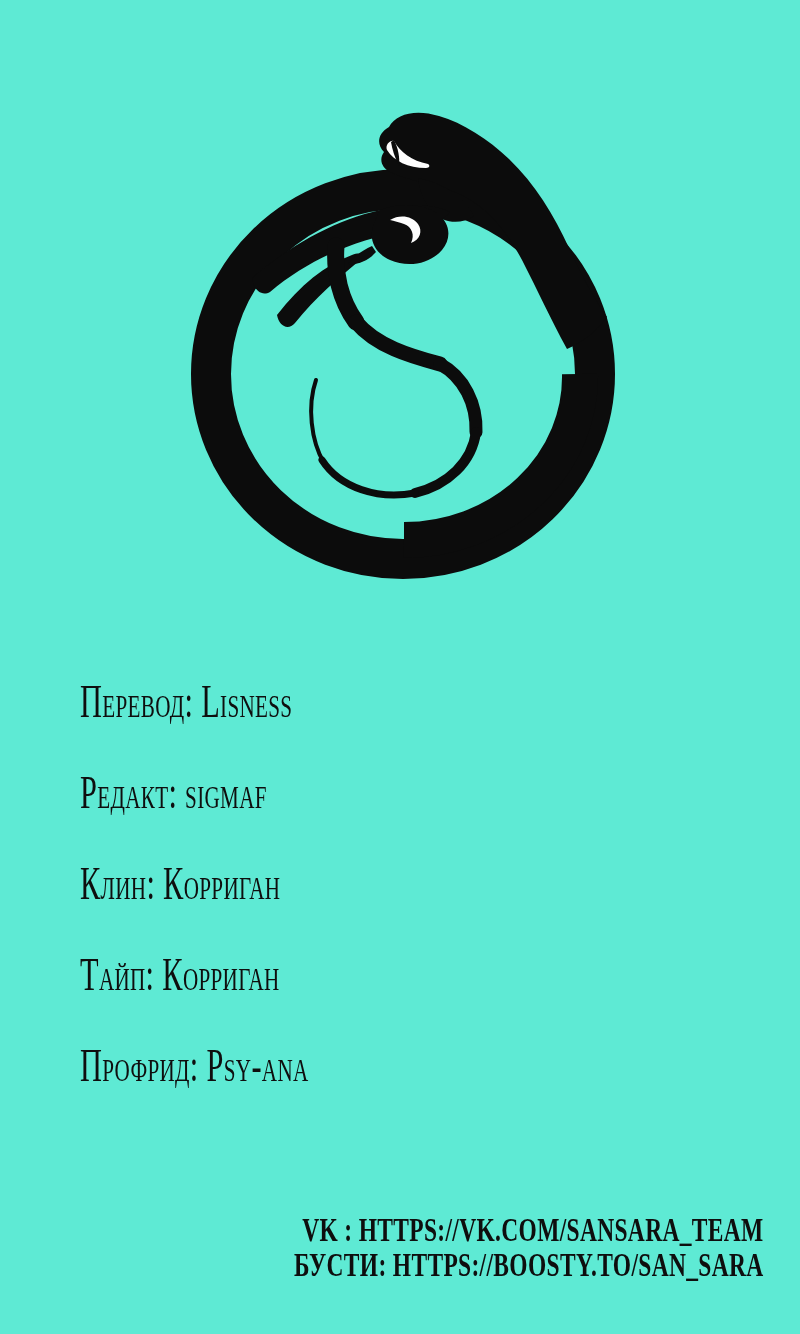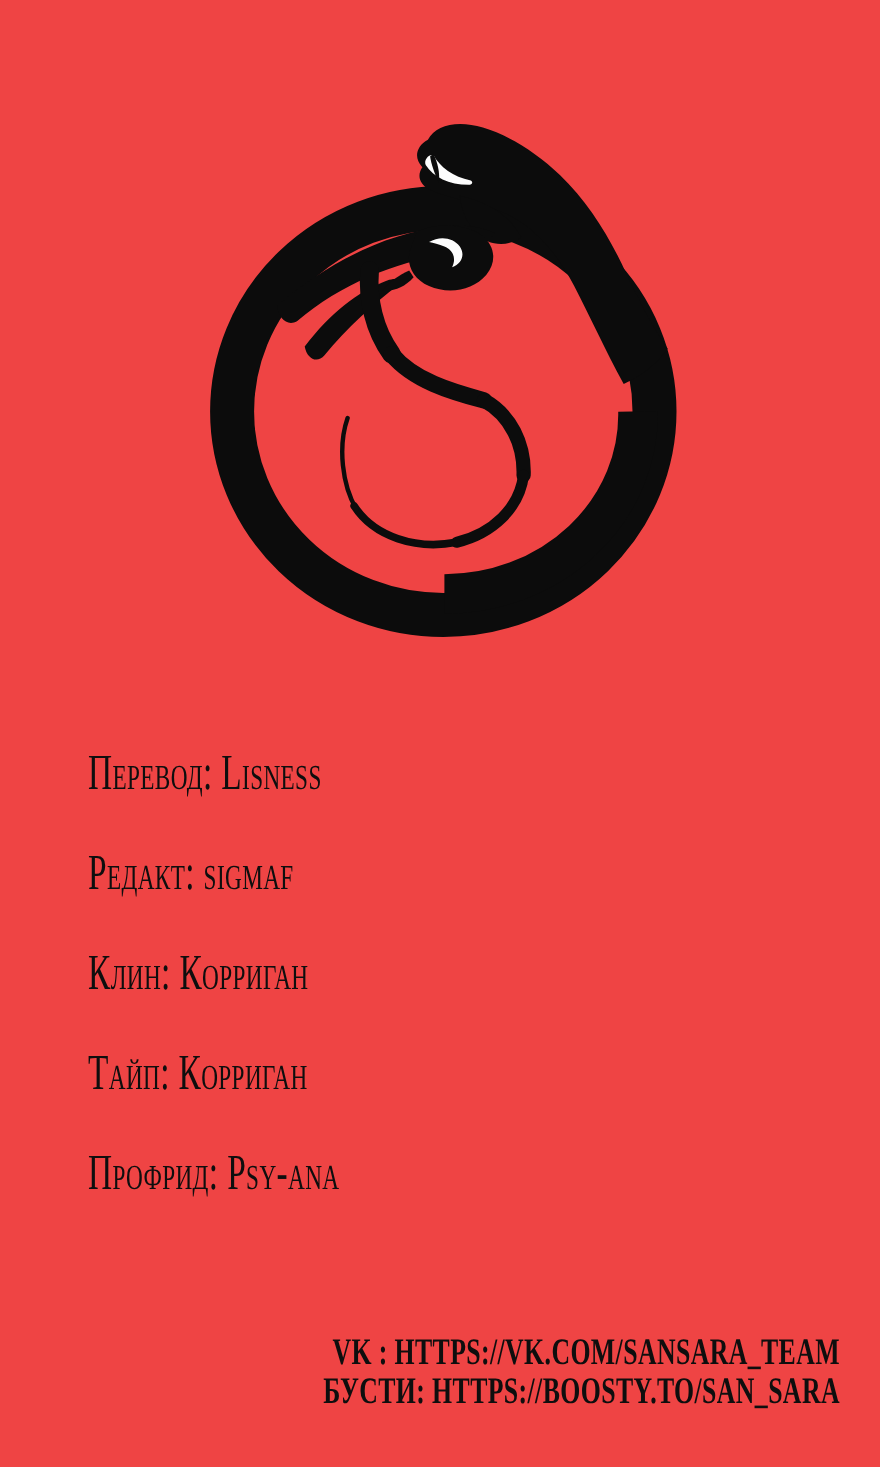--- a/index.html
+++ b/index.html
@@ -1,20 +1,20 @@
 <!DOCTYPE html>
 <html><head>
 <meta charset="utf-8">
 <style>
   html, body { margin: 0; padding: 0; background: #ffffff; }
   .page {
     position: relative;
     width: 800px;
     height: 1334px;
-    background: #ef4444;
+    background: #5eead4;
     overflow: hidden;
     font-family: "Liberation Serif", serif;
     color: #0e0e0e;
   }
 
   
   .logo {
     position: absolute;
     left: 150px;
     top: 90px;

